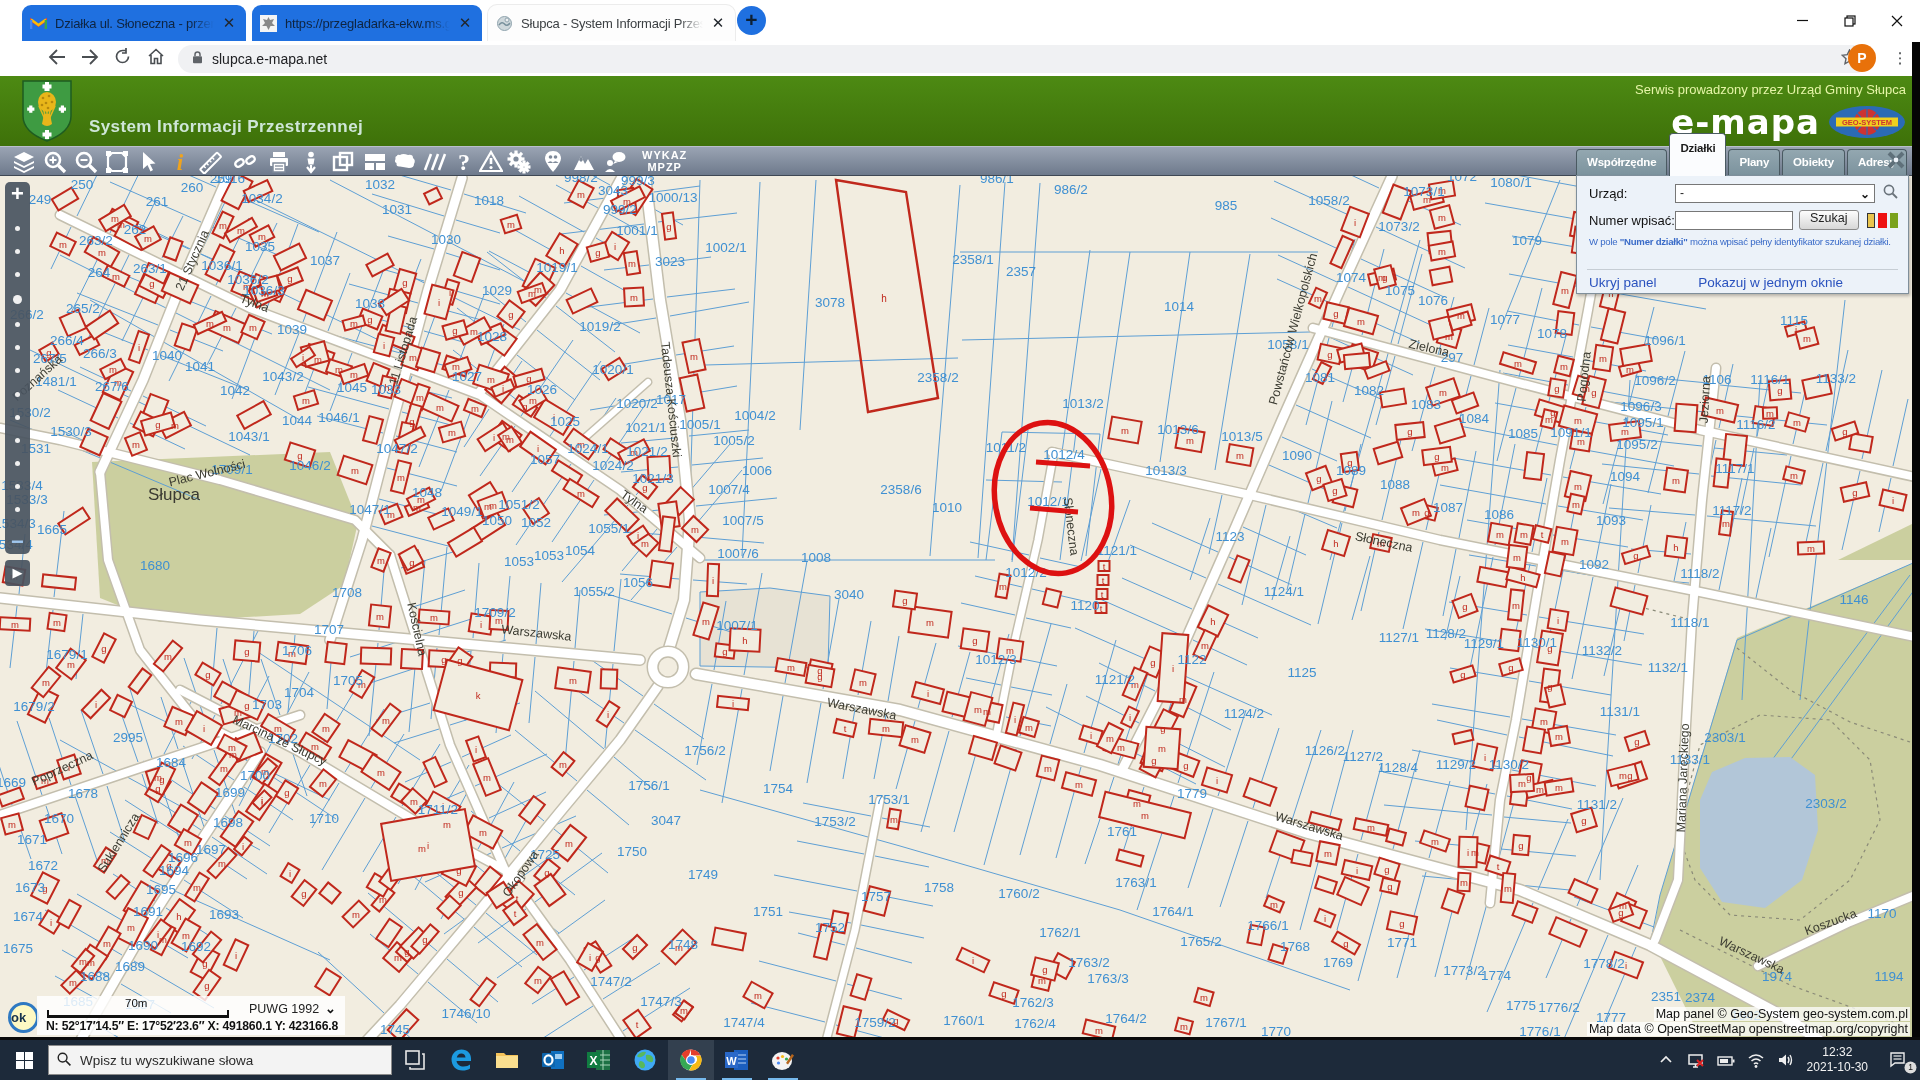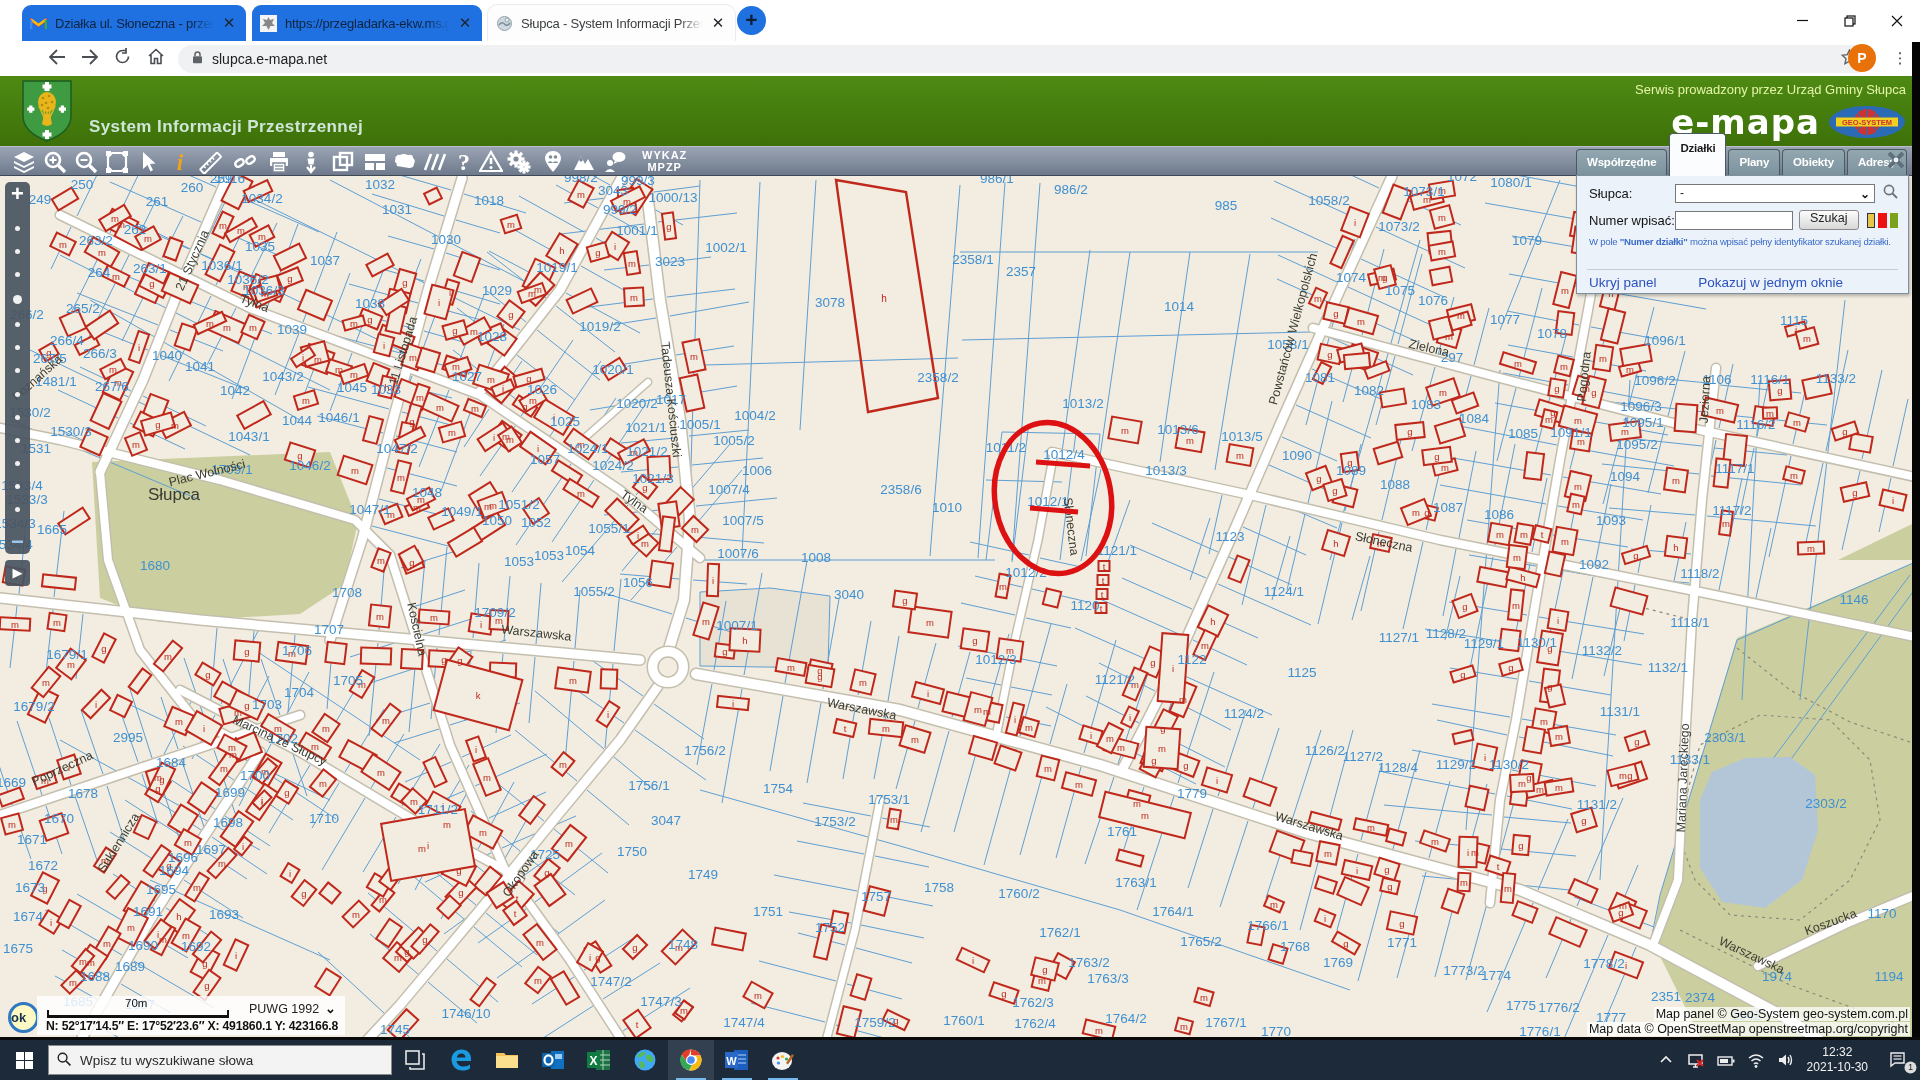--- a/index.html
+++ b/index.html
@@ -2238,21 +2238,21 @@
       <div class="rtab">Adresy</div>
     </div>
   <svg class="abs" id="rclose" viewBox="0 0 20 20">
     <g stroke="#5f707a" stroke-width="4" fill="none">
         <path d="M3 3 L17 17 M17 3 L3 17"></path>
       </g>
     <circle cx="10" cy="10" r="2.4" fill="#ecf2f9"></circle>
   </svg>
   <div id="rbody">
     <div class="prow">
-      <div class="plabel">Słupca:</div>
+      <div class="plabel">Urząd:</div>
       <div id="obreb-select"><span>-</span><span class="sel-chevron">⌄</span></div>
       <span id="psearch-icon"><svg width="15" height="15" viewBox="0 0 15 15">
             <circle cx="6" cy="6" r="4.6" fill="none" stroke="#6a737b" stroke-width="1.6"></circle>
             <line x1="9.5" y1="9.5" x2="14" y2="14" stroke="#6a737b" stroke-width="1.8"></line>
           </svg></span>
     </div>
     <div class="prow">
       <div class="plabel">Numer wpisać:</div>
       <input id="numer-input" value="" style="">
       <div id="szukaj">Szukaj</div>

